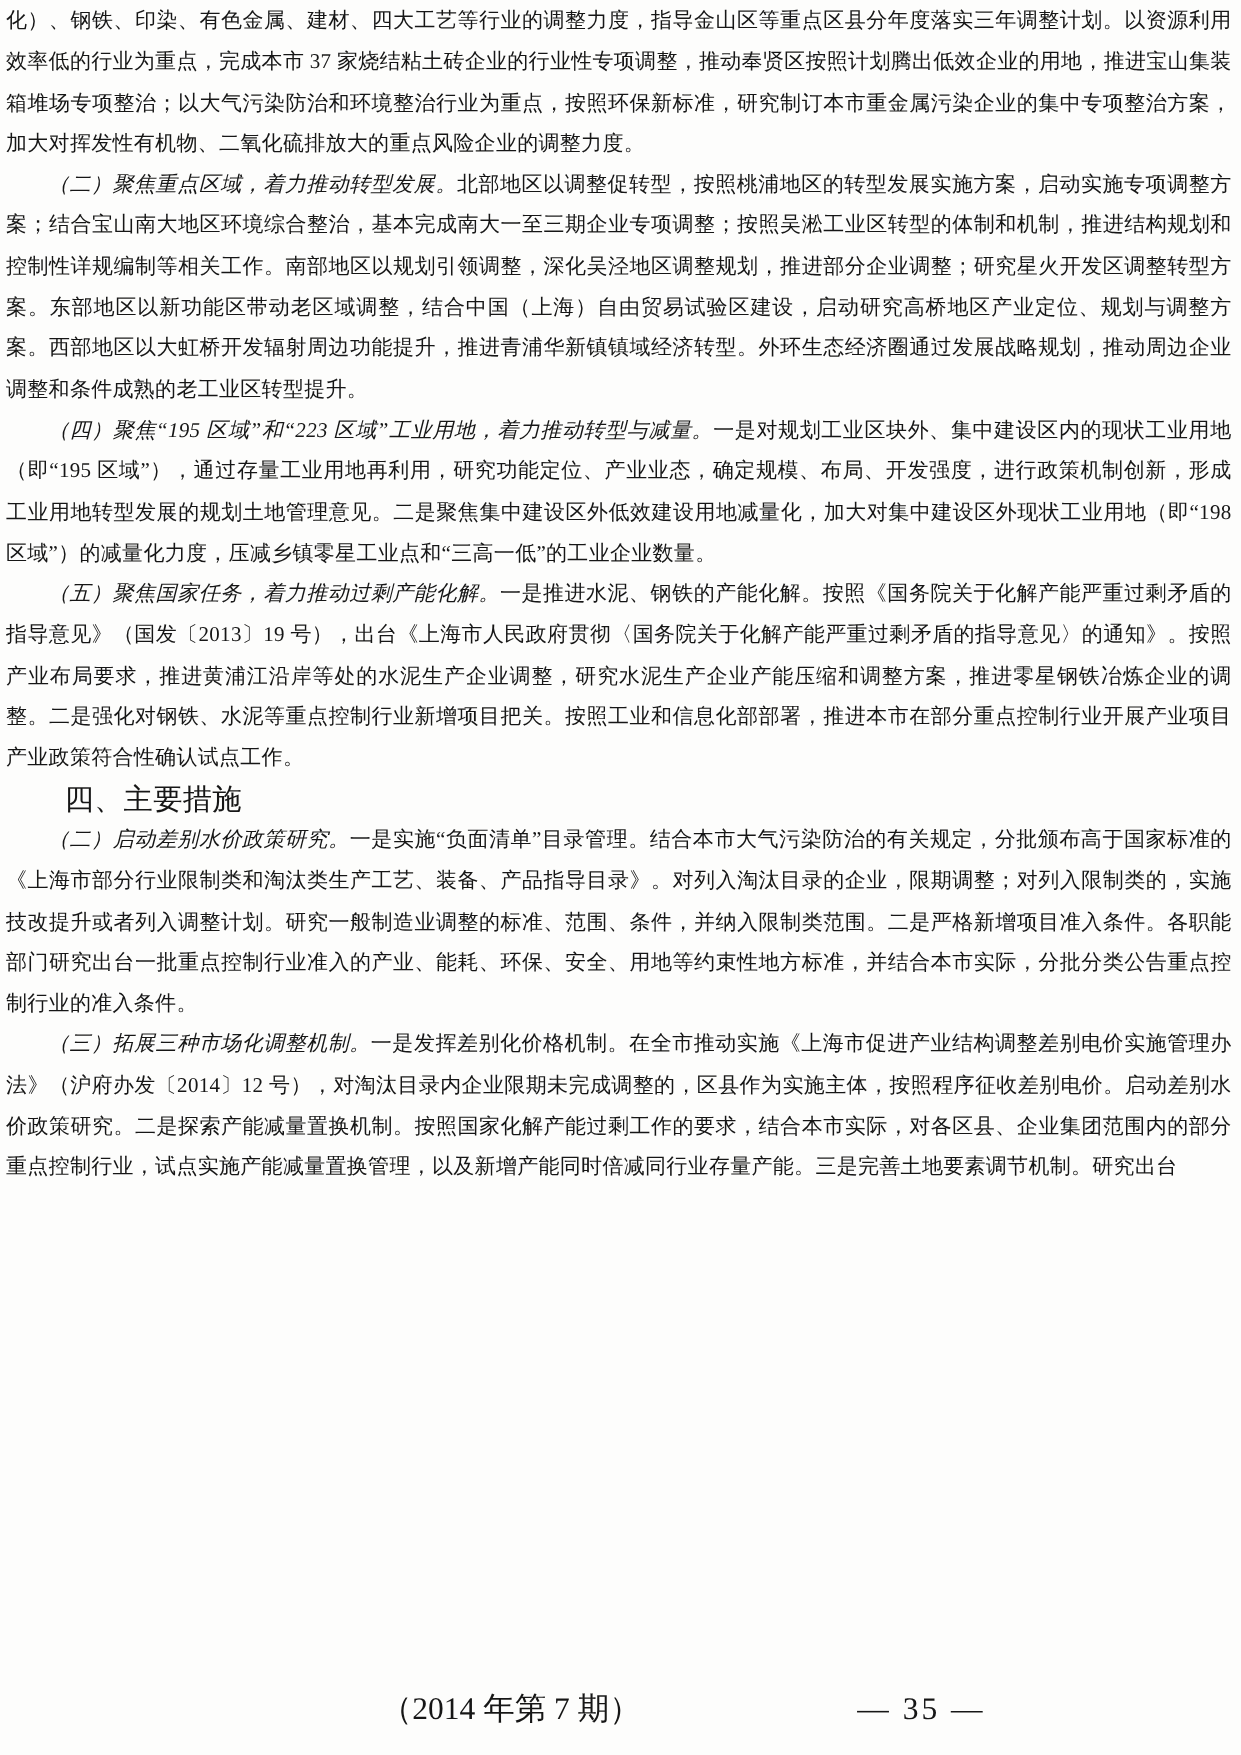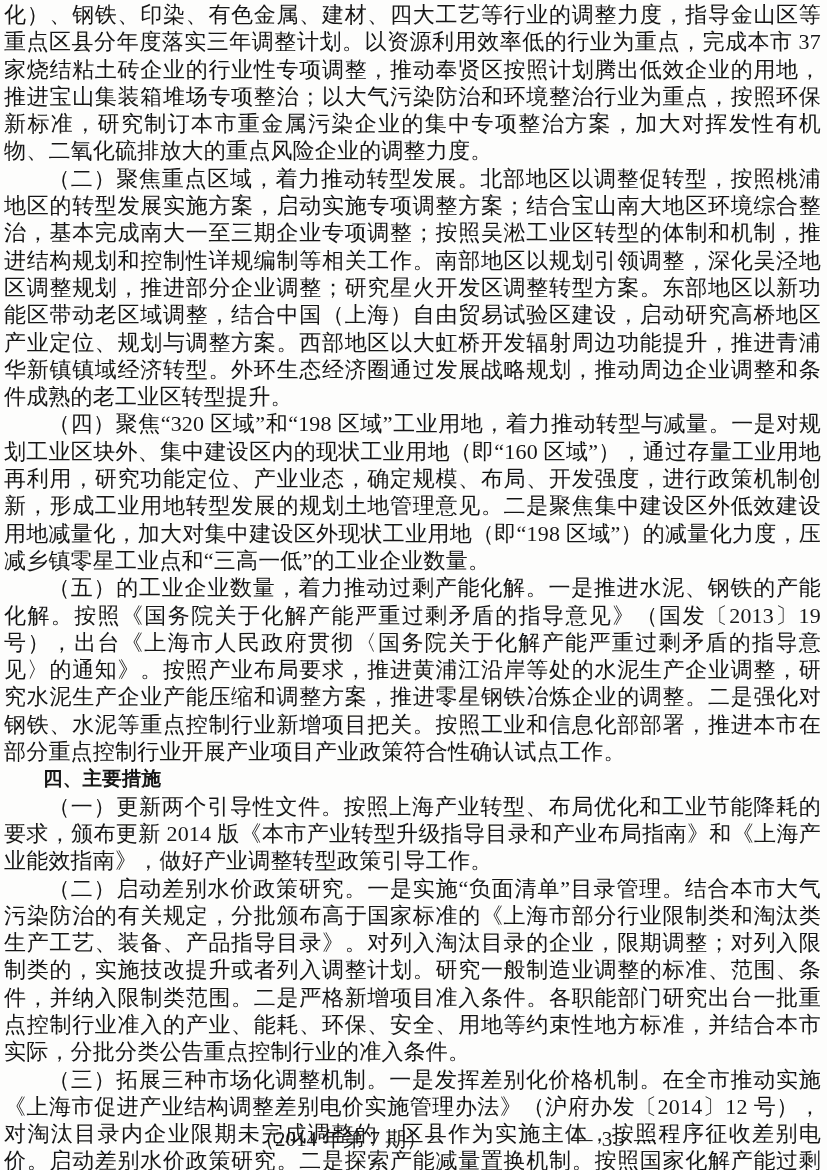--- a/index.html
+++ b/index.html
@@ -16,36 +16,37 @@
     color: #161616;
   }
   .page {
     position: absolute;
     top: 1px;
     left: 4px;
     right: 6px;
   }
   p.para {
     margin: 0;
-    font-size: 22px;
+    font-size: 14px;
     line-height: 27.3px;
     text-align: justify;
     letter-spacing: 0.2px;
     word-break: break-all;
   }
   p.para.indent {
     text-indent: 2em;
   }
   
   .lead {
+    font-style: italic;
   }
   
   p.heading {
     font-family: "Liberation Sans", "DejaVu Sans", sans-serif;
-    font-weight: bold;
+    font-weight: normal;
     font-style: normal;
     font-size: 19.5px;
   }
   .footer {
     position: absolute;
     top: 1126px;
     left: 0;
     width: 681px;
     height: 30px;
     font-size: 21px;
@@ -68,27 +69,26 @@
 </head>
 <body>
 
 <div class="page">
 
   <p class="para"><span>化）、钢铁、印染、有色金属、建材、四大工艺等行业的调整力度，指导金山区等重点区县分年度落实三年调整计划。以资源利用效率低的行业为重点，完成本市 37 家烧结粘土砖企业的行业性专项调整，推动奉贤区按照计划腾出低效企业的用地，推进宝山集装箱堆场专项整治；以大气污染防治和环境整治行业为重点，按照环保新标准，研究制订本市重金属污染企业的集中专项整治方案，加大对挥发性有机物、二氧化硫排放大的重点风险企业的调整力度。</span></p>
 
   <p class="para indent"><span class="lead">（二）聚焦重点区域，着力推动转型发展。</span><span>北部地区以调整促转型，按照桃浦地区的转型发展实施方案，启动实施专项调整方案；结合宝山南大地区环境综合整治，基本完成南大一至三期企业专项调整；按照吴淞工业区转型的体制和机制，推进结构规划和控制性详规编制等相关工作。南部地区以规划引领调整，深化吴泾地区调整规划，推进部分企业调整；研究星火开发区调整转型方案。东部地区以新功能区带动老区域调整，结合中国（上海）自由贸易试验区建设，启动研究高桥地区产业定位、规划与调整方案。西部地区以大虹桥开发辐射周边功能提升，推进青浦华新镇镇域经济转型。外环生态经济圈通过发展战略规划，推动周边企业调整和条件成熟的老工业区转型提升。</span></p>
 
 
-  <p class="para indent"><span class="lead">（四）聚焦“320 区域”和“198 区域”工业用地，着力推动转型与减量。</span><span>一是对规划工业区块外、集中建设区内的现状工业用地（即“160 区域”），通过存量工业用地再利用，研究功能定位、产业业态，确定规模、布局、开发强度，进行政策机制创新，形成工业用地转型发展的规划土地管理意见。二是聚焦集中建设区外低效建设用地减量化，加大对集中建设区外现状工业用地（即“198 区域”）的减量化力度，压减乡镇零星工业点和“三高一低”的工业企业数量。</span></p>
+  <p class="para indent"><span class="lead">（四）聚焦“195 区域”和“223 区域”工业用地，着力推动转型与减量。</span><span>一是对规划工业区块外、集中建设区内的现状工业用地（即“195 区域”），通过存量工业用地再利用，研究功能定位、产业业态，确定规模、布局、开发强度，进行政策机制创新，形成工业用地转型发展的规划土地管理意见。二是聚焦集中建设区外低效建设用地减量化，加大对集中建设区外现状工业用地（即“198 区域”）的减量化力度，压减乡镇零星工业点和“三高一低”的工业企业数量。</span></p>
 
-  <p class="para indent"><span class="lead">（五）的工业企业数量，着力推动过剩产能化解。</span><span>一是推进水泥、钢铁的产能化解。按照《国务院关于化解产能严重过剩矛盾的指导意见》（国发〔2013〕19 号），出台《上海市人民政府贯彻〈国务院关于化解产能严重过剩矛盾的指导意见〉的通知》。按照产业布局要求，推进黄浦江沿岸等处的水泥生产企业调整，研究水泥生产企业产能压缩和调整方案，推进零星钢铁冶炼企业的调整。二是强化对钢铁、水泥等重点控制行业新增项目把关。按照工业和信息化部部署，推进本市在部分重点控制行业开展产业项目产业政策符合性确认试点工作。</span></p>
+  <p class="para indent"><span class="lead">（五）聚焦国家任务，着力推动过剩产能化解。</span><span>一是推进水泥、钢铁的产能化解。按照《国务院关于化解产能严重过剩矛盾的指导意见》（国发〔2013〕19 号），出台《上海市人民政府贯彻〈国务院关于化解产能严重过剩矛盾的指导意见〉的通知》。按照产业布局要求，推进黄浦江沿岸等处的水泥生产企业调整，研究水泥生产企业产能压缩和调整方案，推进零星钢铁冶炼企业的调整。二是强化对钢铁、水泥等重点控制行业新增项目把关。按照工业和信息化部部署，推进本市在部分重点控制行业开展产业项目产业政策符合性确认试点工作。</span></p>
 
   <p class="para indent heading">四、主要措施</p>
 
-  <p class="para indent"><span class="lead">（一）更新两个引导性文件。</span><span>按照上海产业转型、布局优化和工业节能降耗的要求，颁布更新 2014 版《本市产业转型升级指导目录和产业布局指南》和《上海产业能效指南》，做好产业调整转型政策引导工作。</span></p>
 
   <p class="para indent"><span class="lead">（二）启动差别水价政策研究。</span><span>一是实施“负面清单”目录管理。结合本市大气污染防治的有关规定，分批颁布高于国家标准的《上海市部分行业限制类和淘汰类生产工艺、装备、产品指导目录》。对列入淘汰目录的企业，限期调整；对列入限制类的，实施技改提升或者列入调整计划。研究一般制造业调整的标准、范围、条件，并纳入限制类范围。二是严格新增项目准入条件。各职能部门研究出台一批重点控制行业准入的产业、能耗、环保、安全、用地等约束性地方标准，并结合本市实际，分批分类公告重点控制行业的准入条件。</span></p>
 
   <p class="para indent"><span class="lead">（三）拓展三种市场化调整机制。</span><span>一是发挥差别化价格机制。在全市推动实施《上海市促进产业结构调整差别电价实施管理办法》（沪府办发〔2014〕12 号），对淘汰目录内企业限期未完成调整的，区县作为实施主体，按照程序征收差别电价。启动差别水价政策研究。二是探索产能减量置换机制。按照国家化解产能过剩工作的要求，结合本市实际，对各区县、企业集团范围内的部分重点控制行业，试点实施产能减量置换管理，以及新增产能同时倍减同行业存量产能。三是完善土地要素调节机制。研究出台</span></p>
 
 </div>
 
 <div class="footer">
   <span class="issue">（2014 年第 7 期）</span>
   <span class="pagenum">— 35 —</span>

